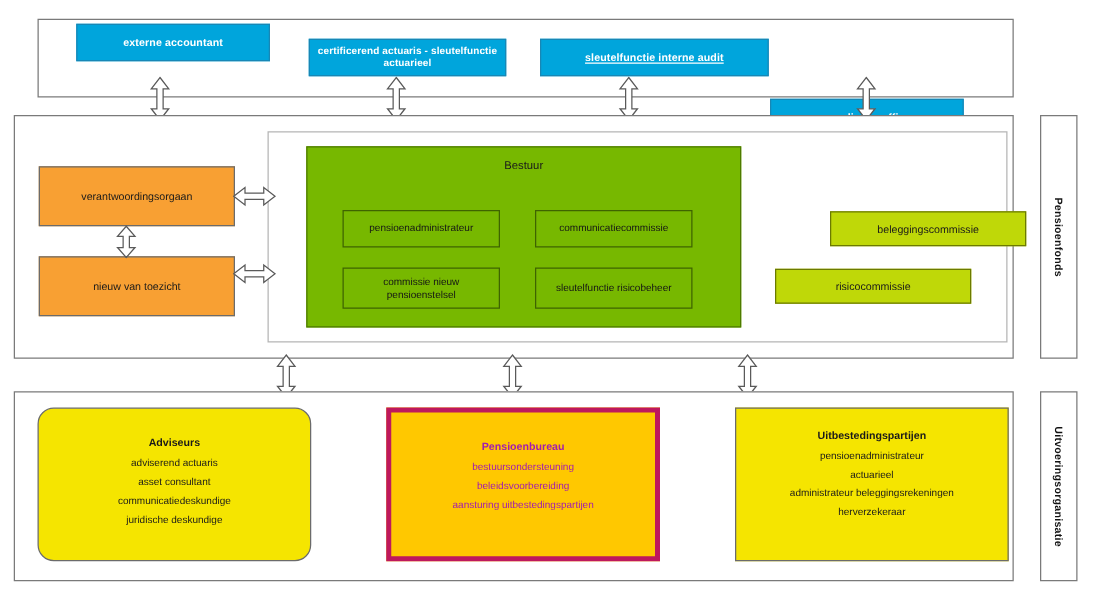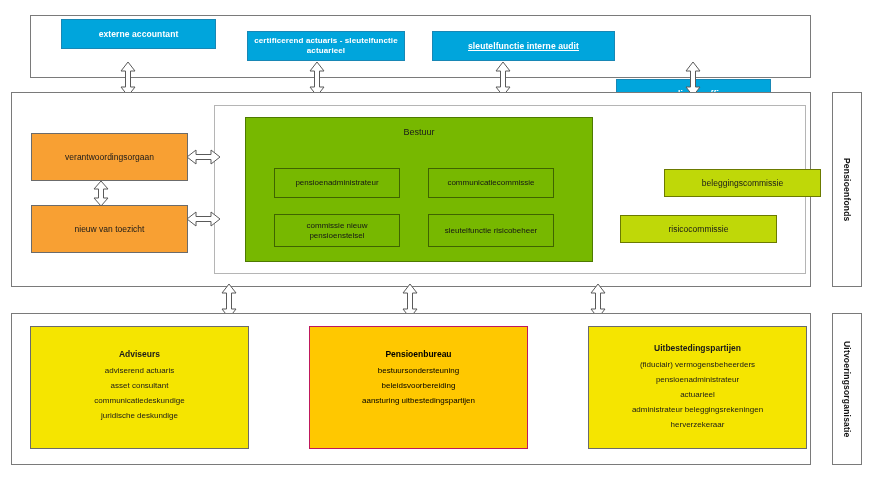--- a/index.html
+++ b/index.html
@@ -84,22 +84,22 @@
     font-size: 8.5px;
   }
 
   .yellow-node {
     background: #f5e500;
     border: 1px solid #6b6b6b;
     color: #1a1a1a;
   }
   .amber-node {
     background: #ffc800;
-    border: 1px solid #be185d;
-    color: #000000;
+    border: 4px solid #be185d;
+    color: #a21caf;
   }
   .bottom-node {
     display: block;
     padding-top: 22px;
     text-align: center;
   }
   .bottom-node .bn-title {
     font-size: 8.5px;
     font-weight: bold;
     margin-bottom: 7px;
@@ -242,38 +242,37 @@
     </svg>
   </div>
   <div class="arrow" style="left:589px; top:283px;">
     <svg width="18" height="36" viewBox="0 0 18 36">
       <polygon points="9,1 16,10 11.5,10 11.5,26 16,26 9,35 2,26 6.5,26 6.5,10 2,10" fill="#ffffff" stroke="#5a5a5a" stroke-width="1"></polygon>
     </svg>
   </div>
 
   <div class="abs outline-box" style="left:11px; top:313px; width:800px; height:152px;"></div>
 
-  <div class="abs yellow-node bottom-node" style="left:30px; top:326px; width:219px; height:123px;">
+  <div class="abs yellow-node bottom-node" style="left:30px; top:326px; width:219px; height:123px;border-radius:13px;">
     <div class="bn-title">Adviseurs</div>
     <div class="bn-line">adviserend actuaris</div>
     <div class="bn-line">asset consultant</div>
     <div class="bn-line">communicatiedeskundige</div>
     <div class="bn-line">juridische deskundige</div>
   </div>
 
   <div class="abs amber-node bottom-node" style="left:309px; top:326px; width:219px; height:123px;">
     <div class="bn-title">Pensioenbureau</div>
     <div class="bn-line">bestuursondersteuning</div>
     <div class="bn-line">beleidsvoorbereiding</div>
     <div class="bn-line">aansturing uitbestedingspartijen</div>
   </div>
 
   <div class="abs yellow-node bottom-node" style="left:588px; top:326px; width:219px; height:123px; padding-top:16px;">
     <div class="bn-title">Uitbestedingspartijen</div>
-    <div class="bn-line">(fiduciair) vermogensbeheerders</div>
     <div class="bn-line">pensioenadministrateur</div>
     <div class="bn-line">actuarieel</div>
     <div class="bn-line">administrateur beleggingsrekeningen</div>
     <div class="bn-line">herverzekeraar</div>
   </div>
 
   <div class="abs side-label" style="left:832px; top:313px; width:30px; height:152px;">
     <span>Uitvoeringsorganisatie</span>
   </div>
 

